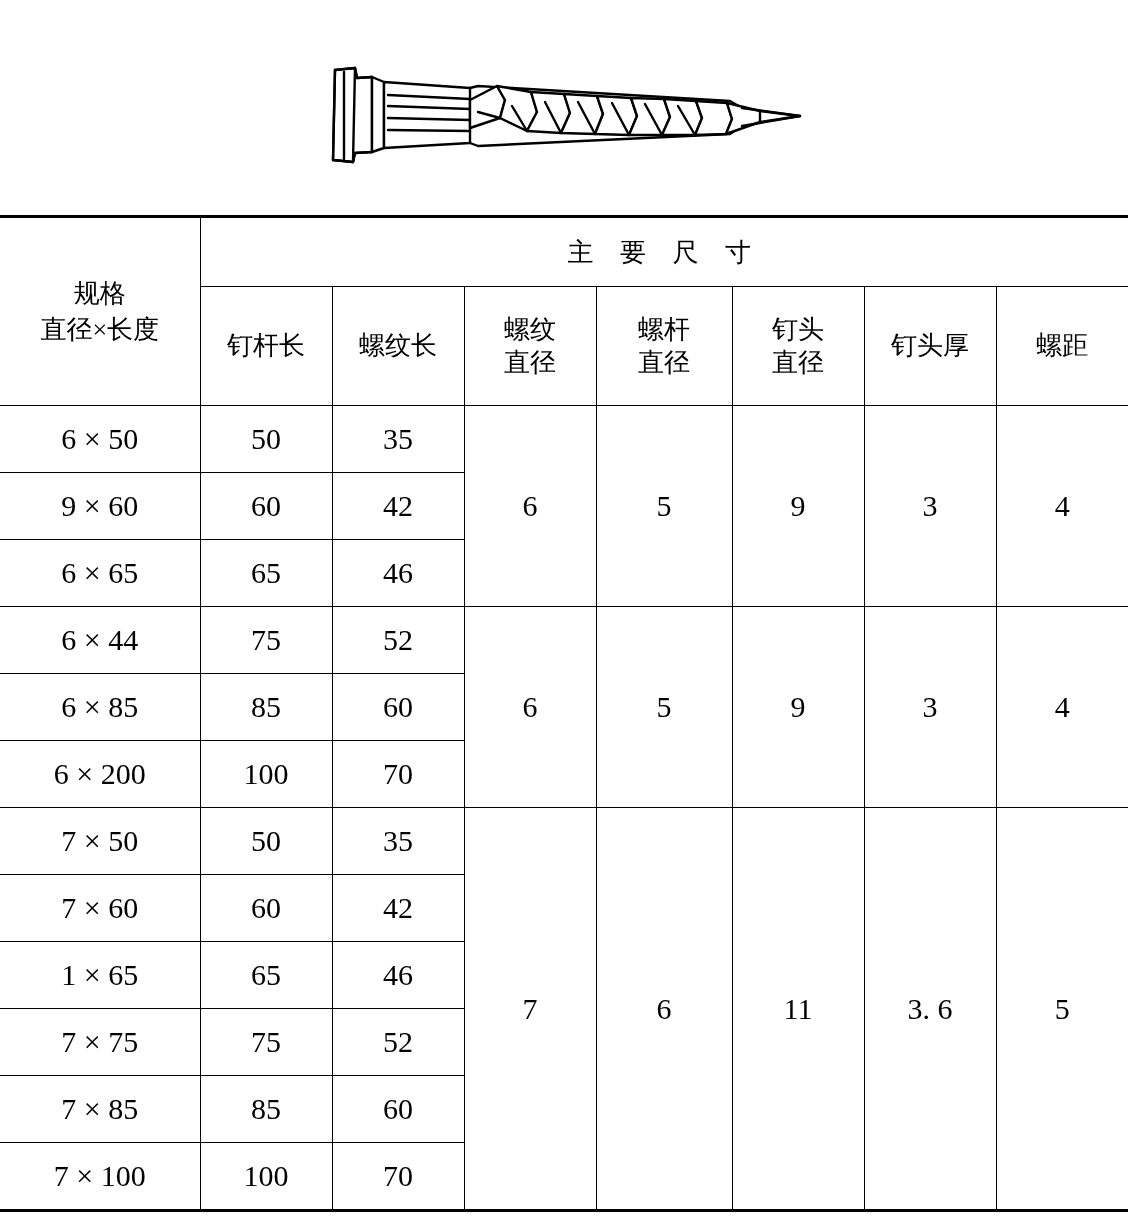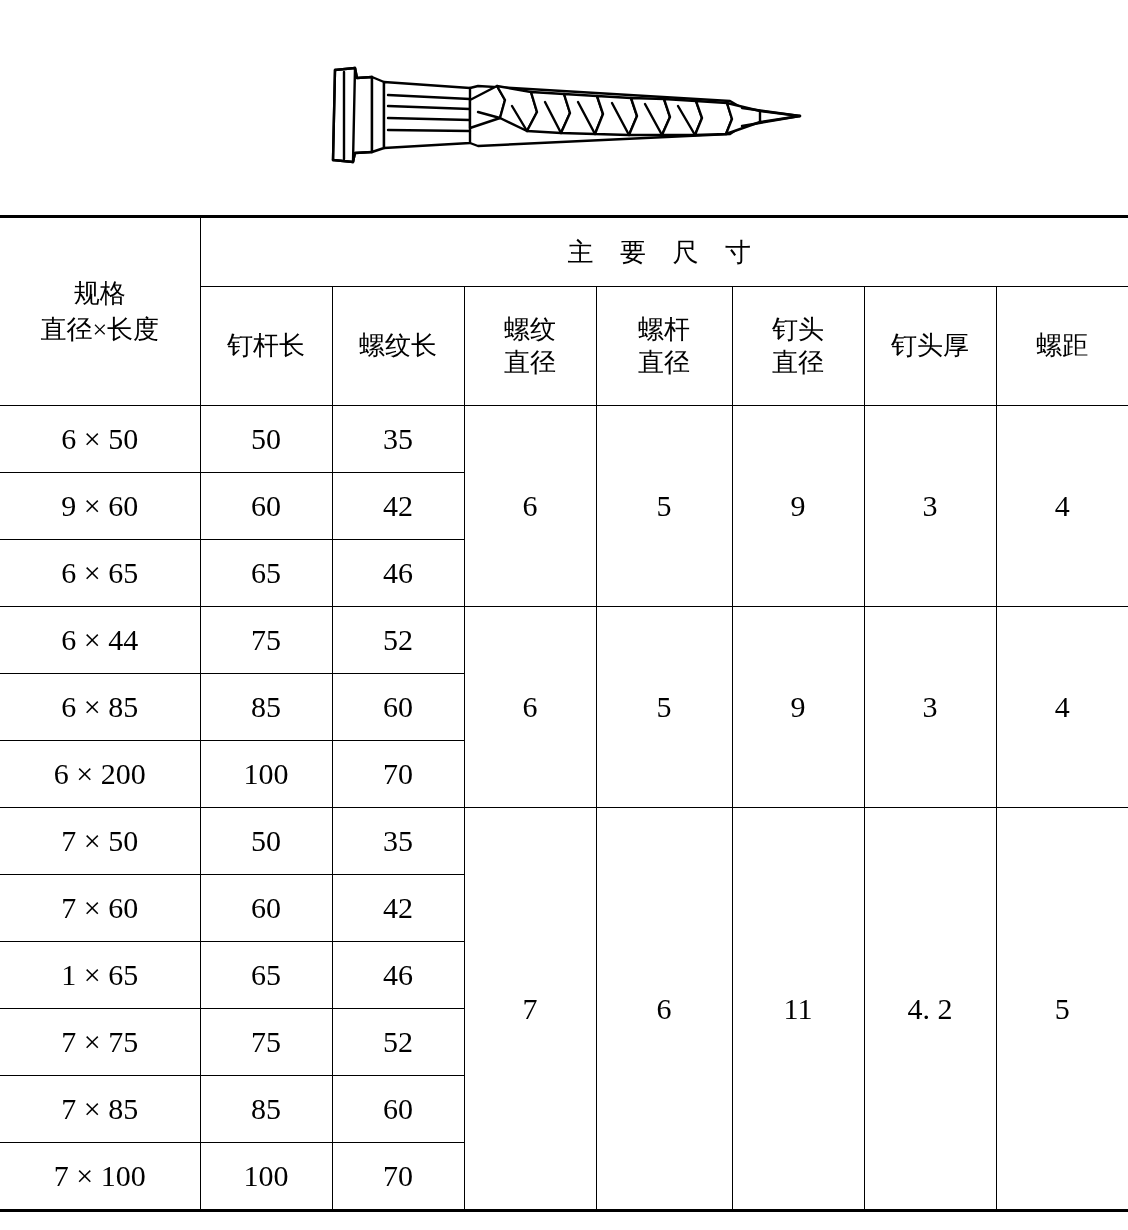--- a/index.html
+++ b/index.html
@@ -210,21 +210,21 @@
         <td class="row-cell">70</td>
       </tr>
 
       <tr class="grp-sep">
         <td class="row-cell noleft">7 × 50</td>
         <td class="row-cell">50</td>
         <td class="row-cell">35</td>
         <td class="row-cell" rowspan="6">7</td>
         <td class="row-cell" rowspan="6">6</td>
         <td class="row-cell" rowspan="6">11</td>
-        <td class="row-cell" rowspan="6">4. 2</td>
+        <td class="row-cell" rowspan="6">3. 6</td>
         <td class="row-cell noright" rowspan="6">5</td>
       </tr>
       <tr>
         <td class="row-cell noleft">7 × 60</td>
         <td class="row-cell">60</td>
         <td class="row-cell">42</td>
       </tr>
       <tr>
         <td class="row-cell noleft">1 × 65</td>
         <td class="row-cell">65</td>

